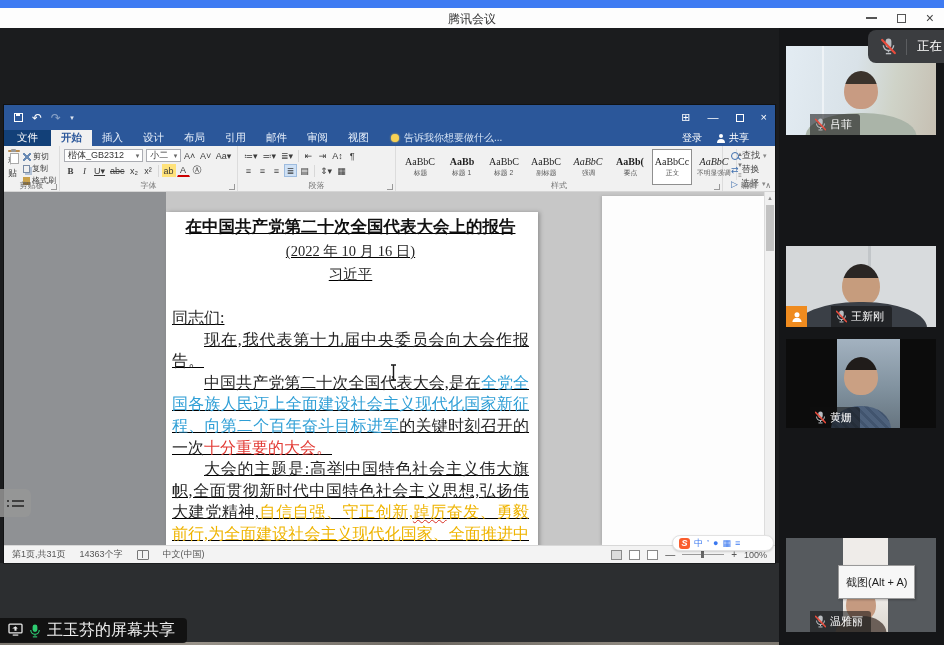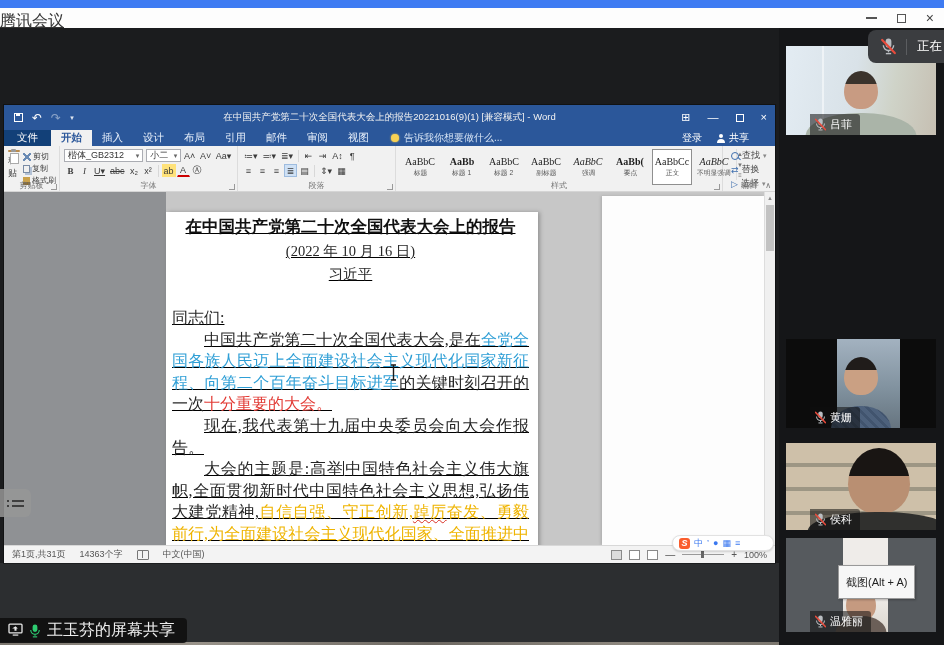--- a/index.html
+++ b/index.html
@@ -1,21 +1,21 @@
 <!DOCTYPE html>
 <html><head>
 <meta charset="utf-8">
 <style>
   html,body{margin:0;padding:0;background:#666;}
   #app{position:relative;width:944px;height:645px;overflow:hidden;background:#fff;
        font-family:"Liberation Sans","DejaVu Sans",sans-serif; -webkit-font-smoothing:antialiased;}
   
   .top-accent{position:absolute;left:0;top:0;width:100%;height:8px;background:#3e7bf2;}
   .titlebar{position:absolute;left:0;top:8px;width:100%;height:20px;background:#fdfdfd;border-bottom:1px solid #e8e8e8;}
-  .tb-title{position:absolute;left:0;right:0;top:3px;font-size:16px;color:#333;text-decoration:underline;}
+  .tb-title{position:absolute;left:0;right:0;top:3px;text-align:center;font-size:12px;color:#333;}
   .tb-controls{position:absolute;right:10px;top:0;height:20px;display:flex;gap:20px;align-items:center;}
   .ctl-min{width:11px;height:2px;background:#555;}
   .ctl-max{width:9px;height:9px;border:1.5px solid #555;box-sizing:border-box;}
   .ctl-close{font-size:14px;color:#444;line-height:1;}
   
   .stage{position:absolute;left:0;top:28px;width:779px;height:617px;background:#1b1c1e;}
   .stage-bottom{position:absolute;left:0;top:535px;width:100%;height:82px;background:#2c2e30;}
   .taskbar-sliver{position:absolute;left:0;bottom:0;width:779px;height:3px;
      background:linear-gradient(90deg,#7b766e,#99938a 25%,#6e6962 55%,#8d877e 80%,#7b766e);}
   
@@ -212,21 +212,20 @@
     <div class="stage-bottom"></div>
 
     <div class="word-window">
       <div class="wd-titlebar">
         <div class="qat">
           <span class="ico-save"></span>
           <span class="glyph">↶</span>
           <span class="glyph dim">↷</span>
           <span class="drop">▾</span>
         </div>
-        <div class="wd-title">在中国共产党第二十次全国代表大会上的报告20221016(9)(1) [兼容模式] - Word</div>
         <div class="wd-controls">
           <span class="g">⊞</span>
           <span class="g">—</span>
           <span class="r-restore"></span>
           <span class="g">×</span>
         </div>
       </div>
 
       <div class="wd-tabs">
         <div class="tabs-list">
@@ -398,22 +397,22 @@
 
       <div class="wd-doc">
         <div class="doc-left"></div>
         <div class="page">
           <div class="page-content">
               <div class="dpara doc-title"><span>在中国共产党第二十次全国代表大会上的报告</span></div>
               <div class="dpara doc-date"><span>(2022 年 10 月 16 日)</span></div>
               <div class="dpara doc-author"><span>习近平</span></div>
               <div class="dpara doc-blank"></div>
               <div class="dpara no-indent"><span>同志们:</span></div>
+              <div class="dpara"><span>现在,我代表第十九届中央委员会向大会作报告。</span></div>
               <div class="dpara"><span>中国共产党第二十次全国代表大会,是在</span><span class="c-blue">全党全国各族人民迈上全面建设社会主义现代化国家新征程、向第二个百年奋斗目标进军</span><span>的关键时刻召开的一次</span><span class="c-red">十分重要的大会。</span></div>
-              <div class="dpara"><span>现在,我代表第十九届中央委员会向大会作报告。</span></div>
               <div class="dpara"><span>大会的主题是:高举</span><span class="caret"></span><span>中国特色社会主义伟大旗帜,全面贯彻新时代中国特色社会主义思想,弘扬伟大建党精神,</span><span class="c-gold">自信自强、守正创新,</span><span class="c-gold squiggle">踔厉</span><span class="c-gold">奋发、勇毅前行,为全面建设社会主义现代化国家、全面推进中华民族伟大复兴而团结奋斗。</span></div>
             </div>
         </div>
         <div class="page2"></div>
         <div class="vscroll">
           <div class="vs-up">▲</div>
           <div class="vs-thumb"></div>
         </div>
       </div>
 
@@ -498,60 +497,66 @@
                 <path d="M1.4 5.8a4.1 4.1 0 0 0 8.2 0" fill="none" stroke="#b9bdc1" stroke-width="1.1"></path>
                 <line x1="5.5" y1="10" x2="5.5" y2="11.4" stroke="#b9bdc1" stroke-width="1.1"></line>
                 <line x1="3.4" y1="12.4" x2="7.6" y2="12.4" stroke="#b9bdc1" stroke-width="1.1"></line>
                 <line x1="0.5" y1="1.5" x2="10.5" y2="12" stroke="#e84b3c" stroke-width="1.7" stroke-linecap="round"></line>
               </svg>
             </span>
             <span class="pname">吕菲</span>
           </span>
         </div>
       </div>
+      <div class="tile scene-3" style="top: 218px; height: 81px;">
+        <div class="avatar">
+          <div class="head"></div>
+          <div class="torso"></div>
+        </div>
+        <div class="badge-row">
+          <span class="host-badge">
+            <svg width="12" height="12" viewBox="0 0 12 12">
+              <circle cx="6" cy="3.8" r="2.5" fill="#fff"></circle>
+              <path d="M1.3 11c.5-3 2.3-4.2 4.7-4.2s4.2 1.2 4.7 4.2z" fill="#fff"></path>
+            </svg>
+          </span>
+          <span class="name-badge">
+            <span class="mic">
+              <svg width="11" height="13" viewBox="0 0 11 13.5">
+                <rect x="3.2" y="0.4" width="4.6" height="7.2" rx="2.3" fill="#b9bdc1"></rect>
+                <path d="M1.4 5.8a4.1 4.1 0 0 0 8.2 0" fill="none" stroke="#b9bdc1" stroke-width="1.1"></path>
+                <line x1="5.5" y1="10" x2="5.5" y2="11.4" stroke="#b9bdc1" stroke-width="1.1"></line>
+                <line x1="3.4" y1="12.4" x2="7.6" y2="12.4" stroke="#b9bdc1" stroke-width="1.1"></line>
+                <line x1="0.5" y1="1.5" x2="10.5" y2="12" stroke="#e84b3c" stroke-width="1.7" stroke-linecap="round"></line>
+              </svg>
+            </span>
+            <span class="pname">王新刚</span>
+          </span>
+        </div>
+      </div>
       <div class="tile scene-4" style="top: 311px; height: 89px;">
         <div class="avatar">
           <div class="head"></div>
           <div class="torso"></div>
         </div>
         <div class="badge-row">
           <span class="name-badge">
             <span class="mic">
               <svg width="11" height="13" viewBox="0 0 11 13.5">
                 <rect x="3.2" y="0.4" width="4.6" height="7.2" rx="2.3" fill="#b9bdc1"></rect>
                 <path d="M1.4 5.8a4.1 4.1 0 0 0 8.2 0" fill="none" stroke="#b9bdc1" stroke-width="1.1"></path>
                 <line x1="5.5" y1="10" x2="5.5" y2="11.4" stroke="#b9bdc1" stroke-width="1.1"></line>
                 <line x1="3.4" y1="12.4" x2="7.6" y2="12.4" stroke="#b9bdc1" stroke-width="1.1"></line>
                 <line x1="0.5" y1="1.5" x2="10.5" y2="12" stroke="#e84b3c" stroke-width="1.7" stroke-linecap="round"></line>
               </svg>
             </span>
             <span class="pname">黄姗</span>
           </span>
         </div>
       </div>
-      <div class="tile scene-5" style="top: 415px; height: 87px;">
-        <div class="avatar">
-          <div class="head"></div>
-          <div class="torso"></div>
-        </div>
-        <div class="badge-row">
-          <span class="name-badge">
-            <span class="mic">
-              <svg width="11" height="13" viewBox="0 0 11 13.5">
-                <rect x="3.2" y="0.4" width="4.6" height="7.2" rx="2.3" fill="#b9bdc1"></rect>
-                <path d="M1.4 5.8a4.1 4.1 0 0 0 8.2 0" fill="none" stroke="#b9bdc1" stroke-width="1.1"></path>
-                <line x1="5.5" y1="10" x2="5.5" y2="11.4" stroke="#b9bdc1" stroke-width="1.1"></line>
-                <line x1="3.4" y1="12.4" x2="7.6" y2="12.4" stroke="#b9bdc1" stroke-width="1.1"></line>
-                <line x1="0.5" y1="1.5" x2="10.5" y2="12" stroke="#e84b3c" stroke-width="1.7" stroke-linecap="round"></line>
-              </svg>
-            </span>
-            <span class="pname">侯科</span>
-          </span>
-        </div>
-      </div>
       <div class="tile scene-6" style="top: 510px; height: 94px;">
         <div class="avatar">
           <div class="head"></div>
           <div class="torso"></div>
         </div>
         <div class="badge-row">
           <span class="name-badge">
             <span class="mic">
               <svg width="11" height="13" viewBox="0 0 11 13.5">
                 <rect x="3.2" y="0.4" width="4.6" height="7.2" rx="2.3" fill="#b9bdc1"></rect>

